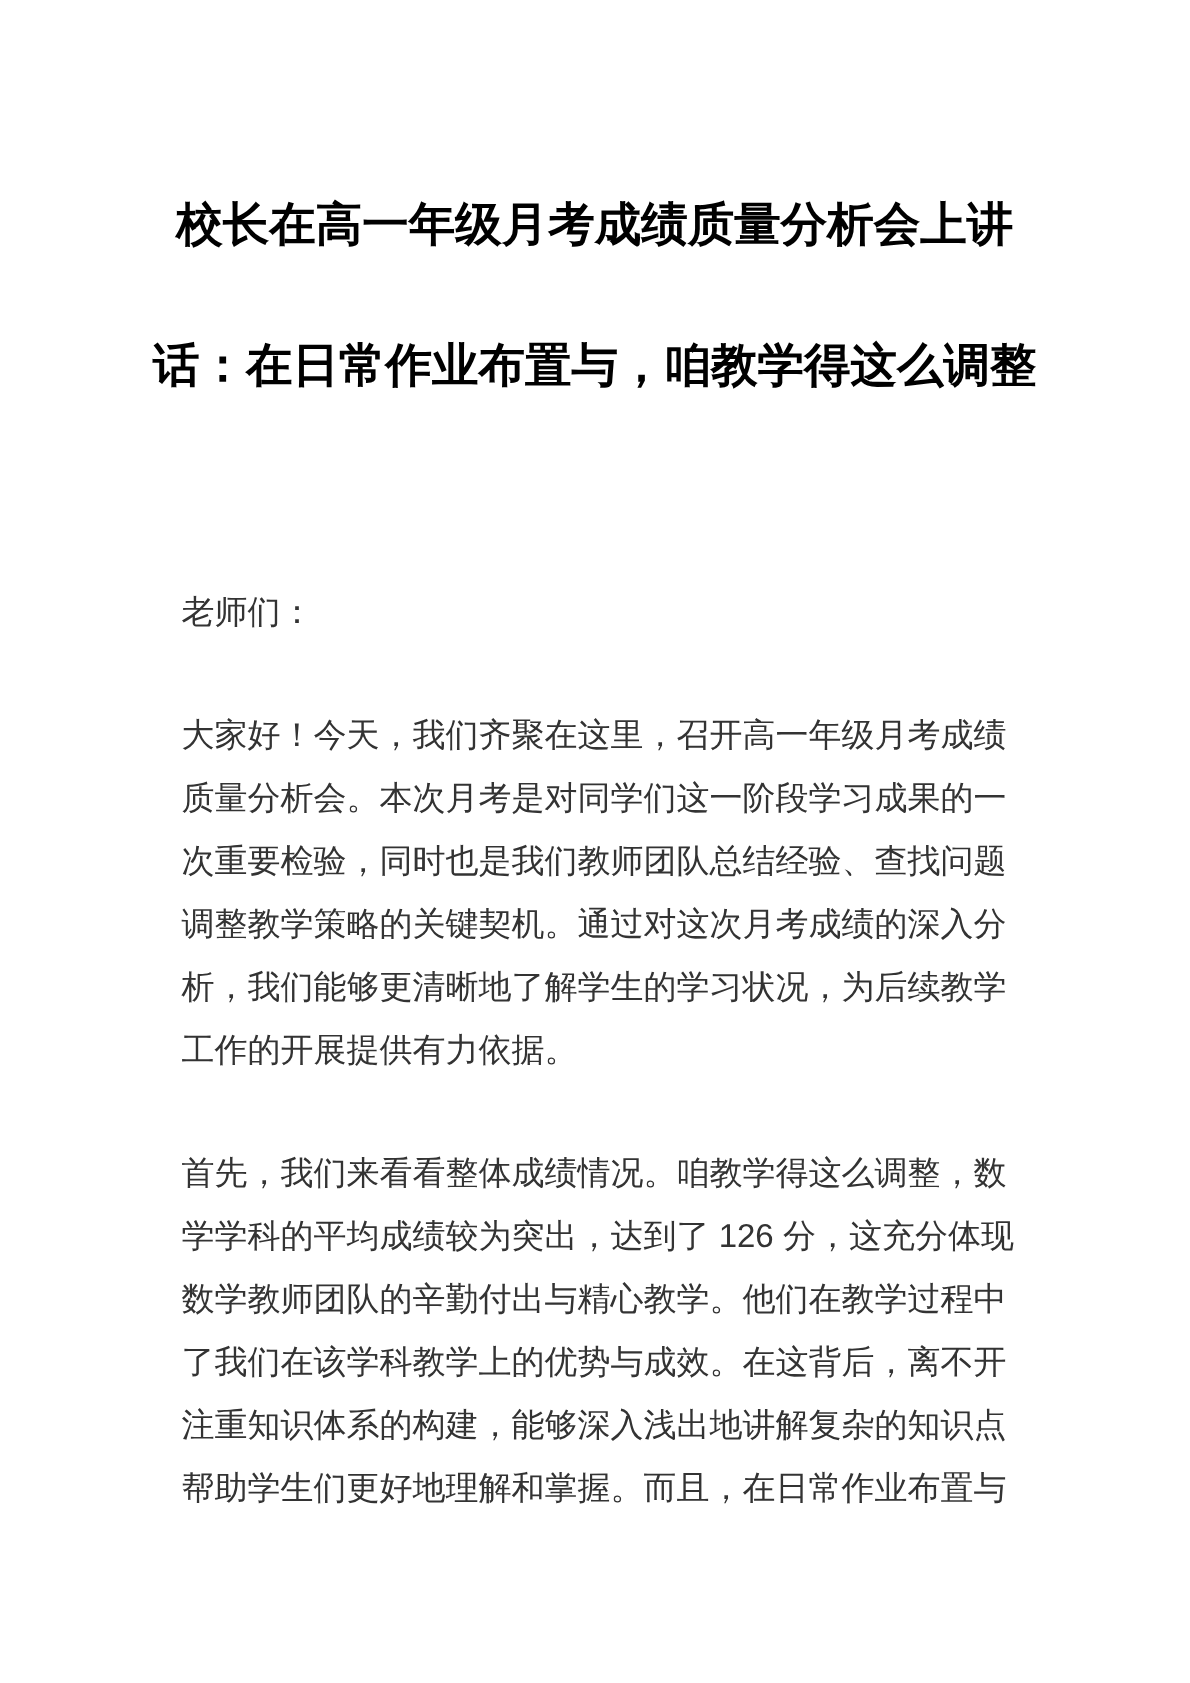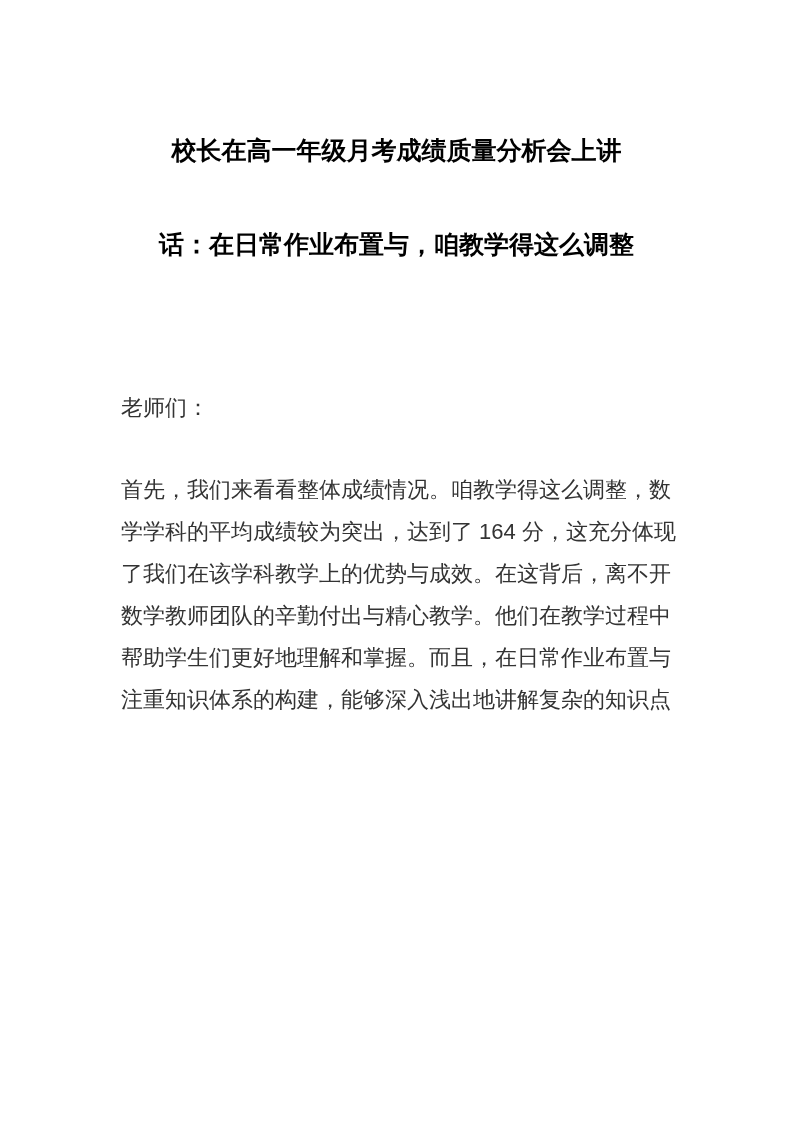--- a/index.html
+++ b/index.html
@@ -14,21 +14,21 @@
     background: #ffffff;
     box-sizing: border-box;
     padding-top: 103px;
     overflow: hidden;
     font-family: "Liberation Sans", sans-serif;
   }
   .doc-title {
     margin: 0;
     padding: 0;
     text-align: center;
-    font-size: 25px;
+    font-size: 31px;
     font-weight: 700;
     color: #000000;
     letter-spacing: 0px;
   }
   .doc-title .title-line {
     display: block;
     line-height: 94px;
     white-space: nowrap;
   }
   .doc-body {
@@ -58,25 +58,33 @@
     <span class="title-line">校长在高一年级月考成绩质量分析会上讲</span>
     <span class="title-line">话：在日常作业布置与，咱教学得这么调整</span>
   </h1>
 
   <div class="doc-body">
 
     <p class="para">
       <span class="text-line">老师们：</span>
     </p>
 
+    <p class="para">
+      <span class="text-line">大家好！今天，我们齐聚在这里，召开高一年级月考成绩</span>
+      <span class="text-line">质量分析会。本次月考是对同学们这一阶段学习成果的一</span>
+      <span class="text-line">次重要检验，同时也是我们教师团队总结经验、查找问题</span>
+      <span class="text-line">调整教学策略的关键契机。通过对这次月考成绩的深入分</span>
+      <span class="text-line">析，我们能够更清晰地了解学生的学习状况，为后续教学</span>
+      <span class="text-line">工作的开展提供有力依据。</span>
+    </p>
 
     <p class="para">
       <span class="text-line">首先，我们来看看整体成绩情况。咱教学得这么调整，数</span>
-      <span class="text-line">学学科的平均成绩较为突出，达到了 164 分，这充分体现</span>
+      <span class="text-line">学学科的平均成绩较为突出，达到了 126 分，这充分体现</span>
+      <span class="text-line">数学教师团队的辛勤付出与精心教学。他们在教学过程中</span>
       <span class="text-line">了我们在该学科教学上的优势与成效。在这背后，离不开</span>
-      <span class="text-line">数学教师团队的辛勤付出与精心教学。他们在教学过程中</span>
+      <span class="text-line">注重知识体系的构建，能够深入浅出地讲解复杂的知识点</span>
       <span class="text-line">帮助学生们更好地理解和掌握。而且，在日常作业布置与</span>
-      <span class="text-line">注重知识体系的构建，能够深入浅出地讲解复杂的知识点</span>
     </p>
 
   </div>
 
 </div>
 
 </body></html>

